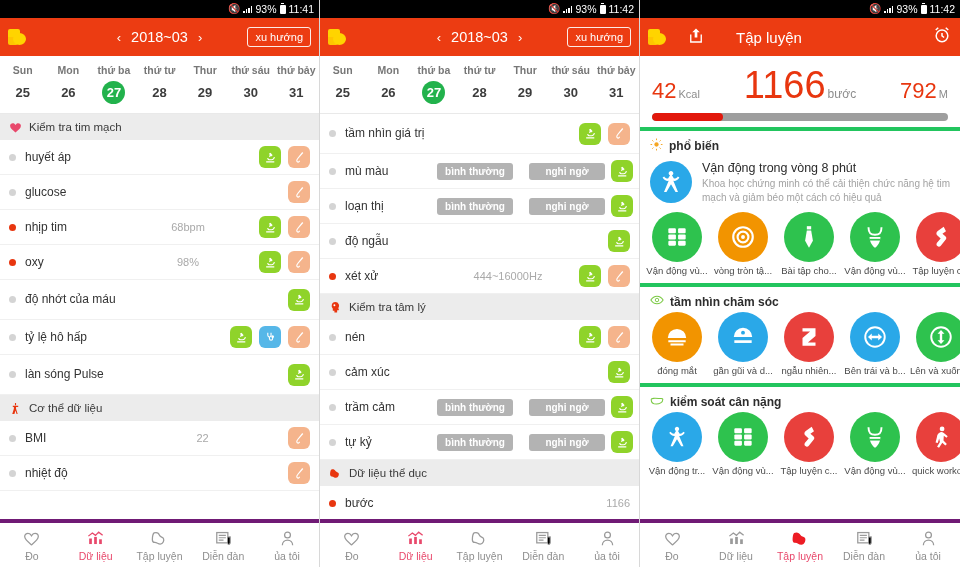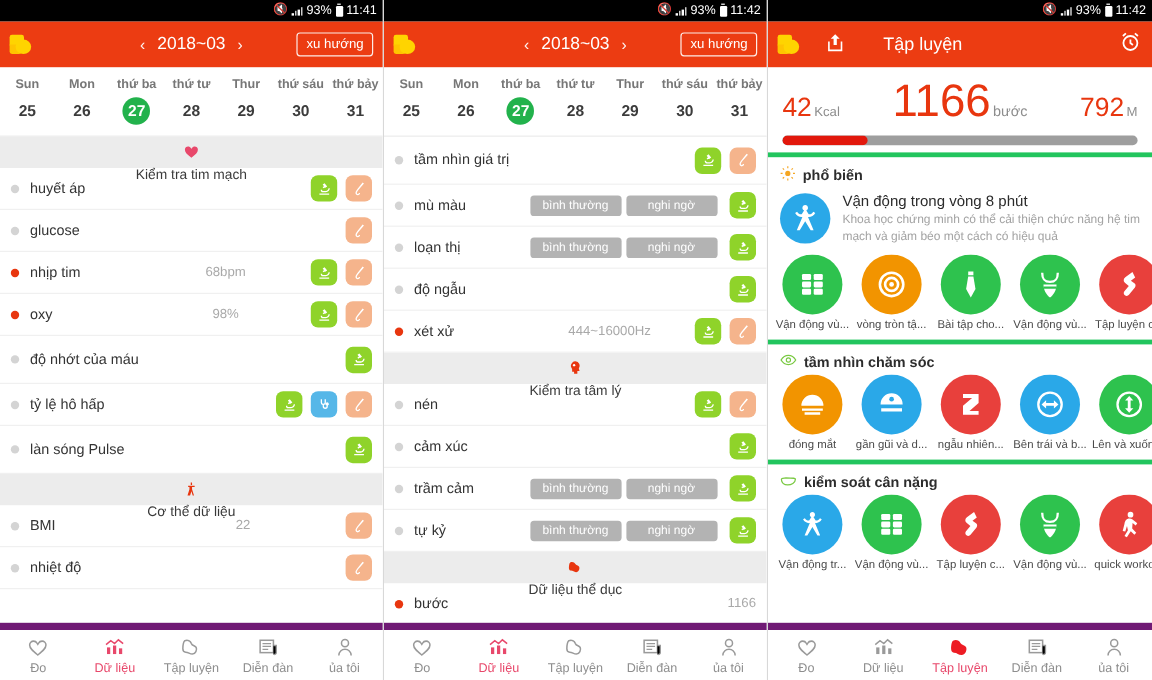--- a/index.html
+++ b/index.html
@@ -49,37 +49,37 @@
   .calcell{ flex:1; text-align:center; }
   .calrow.names .calcell{ font-size:10.5px; color:#777; padding:8px 0 3px; }
   .calrow.nums .calcell{ font-size:13px; color:#3c3c3c; padding:2px 0 9px; }
   .calrow.nums .calcell .n{ display:inline-flex; width:23px; height:23px; border-radius:50%;
         align-items:center; justify-content:center; }
   .calrow.nums .calcell.sel .n{ background:#22b24c; color:#fff; }
 
   
   .list{ flex:1 1 auto; overflow:hidden; background:#fff; }
   .sechead{ background:#ececec; display:flex; align-items:center; gap:7px;
-            padding:6px 9px; font-size:11.5px; color:#3a3a3a; height:26px;flex-direction:column;}
+            padding:6px 9px; font-size:11.5px; color:#3a3a3a; height:26px;}
   .sechead .shico{ width:13px; height:13px; display:block; }
   .row{ display:flex; align-items:center; padding:0 9px; border-bottom:1px solid #f0f0f0;
         min-height:35px; position:relative; }
   .row.tall{ min-height:40px; }
   .dot{ width:7px; height:7px; border-radius:50%; background:#d4d4d4; flex:0 0 auto; margin-right:9px; }
   .dot.on{ background:#e8360f; }
   .lbl{ font-size:12px; color:#333; line-height:1.22; flex:0 0 auto; width:92px; }
   .val{ font-size:11px; color:#a9a9a9; flex:1 1 auto; text-align:center; }
   .acts{ margin-left:auto; display:flex; align-items:center; gap:7px; }
   .chip{ width:22px; height:22px; border-radius:6px; display:flex; align-items:center;
          justify-content:center; flex:0 0 auto; }
   .chip.green{ background:#8fd32a; }
   .chip.peach{ background:#f5b48c; }
   .chip.blue{ background:#56b7e8; }
   .chip svg{ display:block; }
-  .pills{ display:flex; gap:4px; flex:1 1 auto; justify-content:center; margin-right:6px;}
+  .pills{ display:flex; gap:16px; flex:1 1 auto; margin-right:6px;font-weight:bold;}
   .pill{ background:#b3b3b3; color:#fff; font-size:10px; border-radius:3px;
          padding:3px 0; width:76px; text-align:center; }
 
   
   .stats{ padding:10px 12px 6px; }
   .statline{ display:flex; align-items:baseline; justify-content:space-between; }
   .kcal{ color:#e8360f; font-size:22px; }
   .kcal small{ font-size:11px; color:#8d8d8d; margin-left:2px; }
   .steps{ color:#e8360f; font-size:38px; line-height:1; }
   .steps small{ font-size:12px; color:#8d8d8d; margin-left:2px; }
@@ -96,21 +96,21 @@
           display:flex; align-items:center; justify-content:center; }
   .ftxt .ft{ font-size:12.5px; color:#2b2b2b; }
   .ftxt .fs{ font-size:10px; color:#a3a3a3; line-height:1.35; margin-top:2px; }
   .tiles{ display:flex; padding:0 6px 7px; gap:4px; overflow:hidden; }
   .tile{ width:62px; flex:0 0 auto; text-align:center; }
   .tcirc{ width:50px; height:50px; border-radius:50%; margin:0 auto 3px;
           display:flex; align-items:center; justify-content:center; }
   .tcap{ font-size:9.5px; color:#4a4a4a; white-space:nowrap; overflow:hidden; }
 
   
-  .tabbar{ height:48px; border-top:6px solid #701a75; background:#fff; display:flex;
+  .tabbar{ height:48px; border-top:4px solid #701a75; background:#fff; display:flex;
            flex:0 0 auto; }
   .tab{ flex:1; display:flex; flex-direction:column; align-items:center;
         justify-content:center; gap:2px; color:#8e8e8e; font-size:10.5px; }
   .tab.active{ color:#e8486b; }
   .tab .ti{ height:20px; display:flex; align-items:center; }
 </style>
 </head>
 <body>
 
 <div class="screens">

